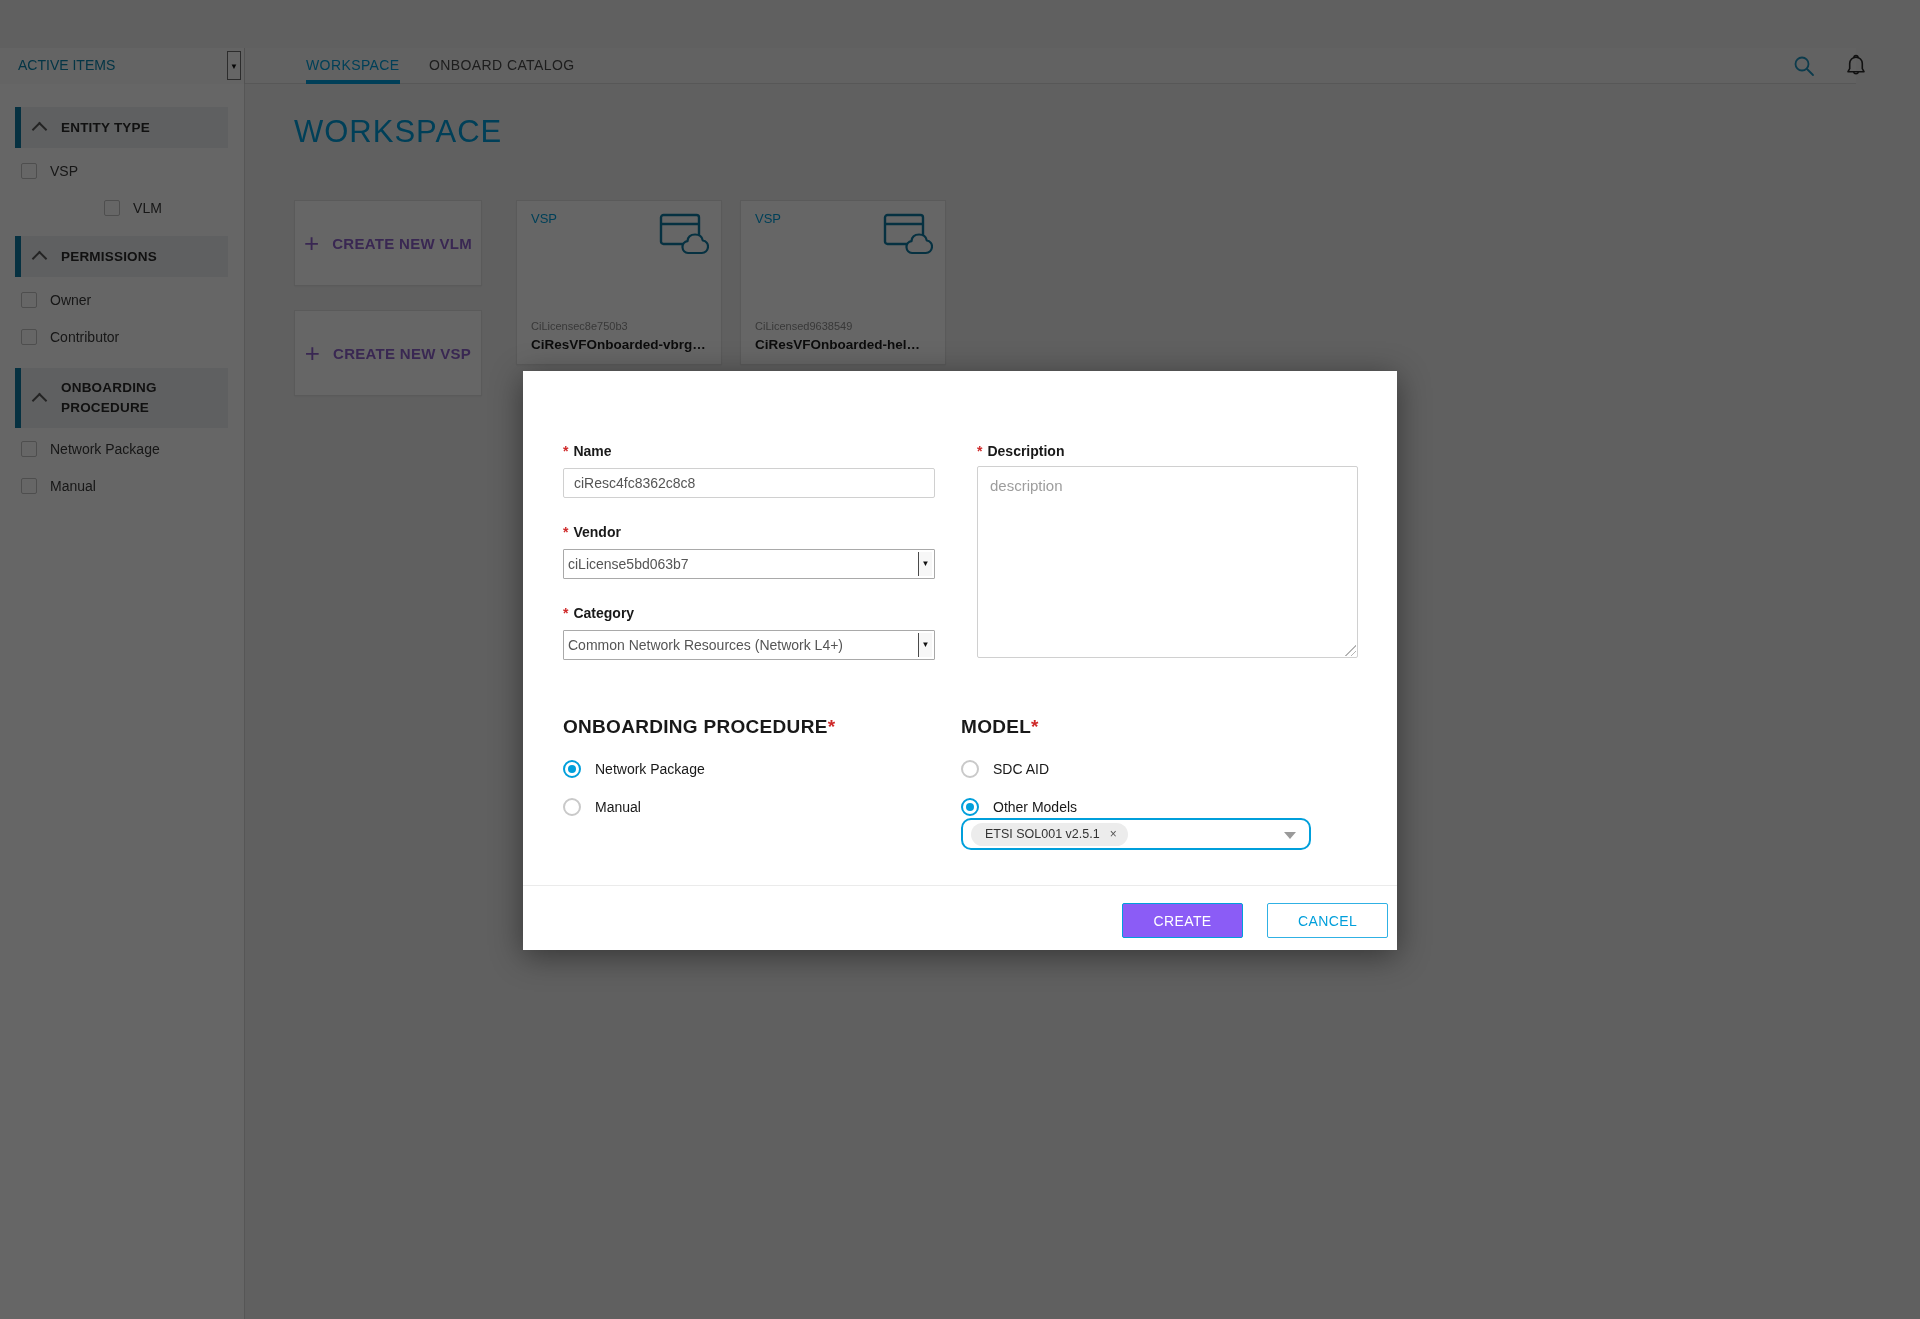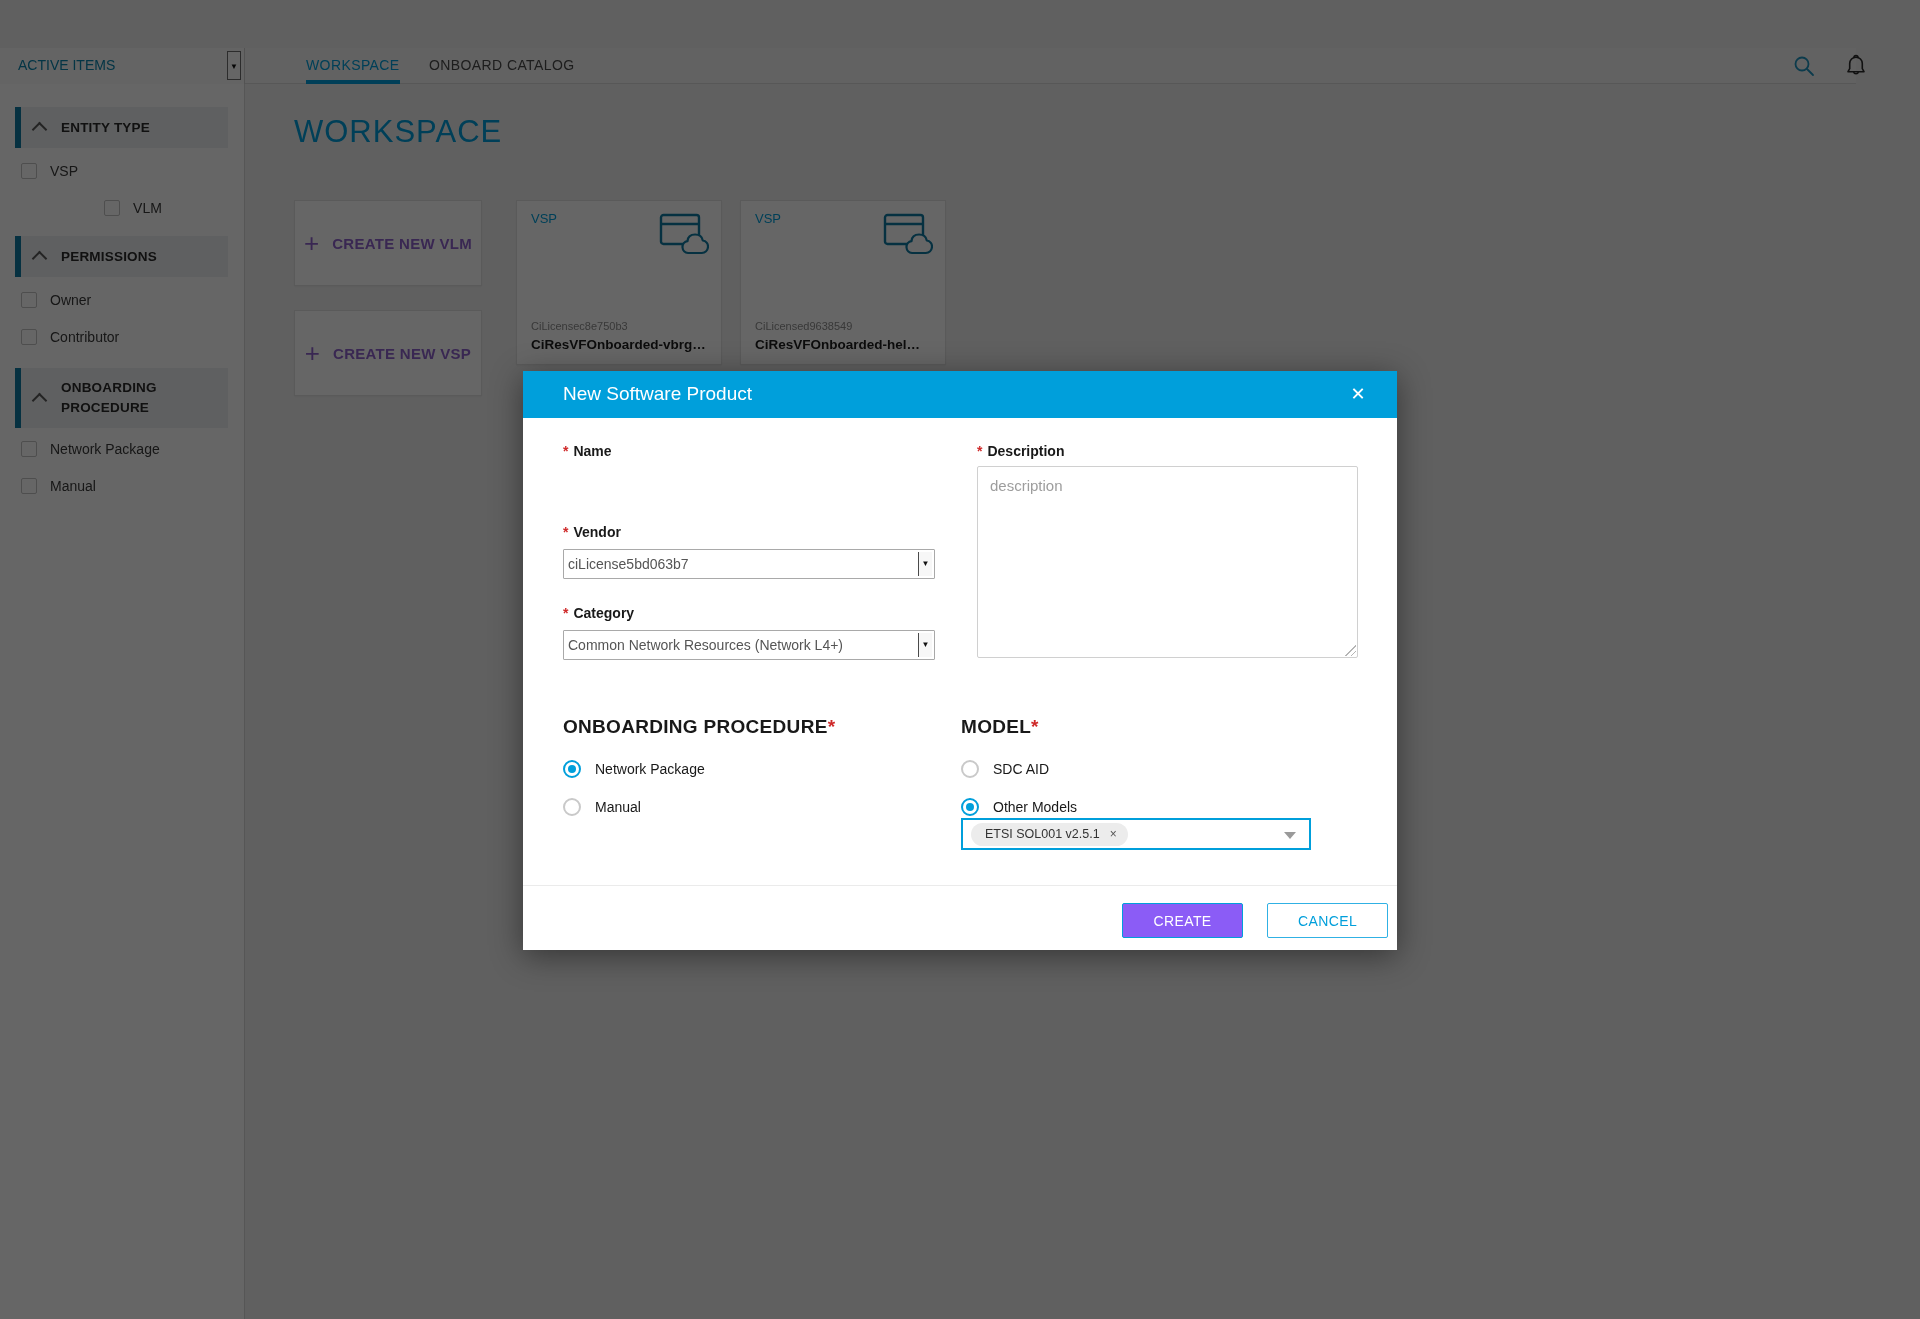--- a/index.html
+++ b/index.html
@@ -92,21 +92,21 @@
   .desc-textarea::placeholder { color:#9d9d9d; }
   .resize-grip { position:absolute; right:2px; bottom:2px; width:12px; height:12px; pointer-events:none;
                  background:repeating-linear-gradient(-45deg, transparent 0 3px, #b5b5b5 3px 4px);
                  clip-path:polygon(100% 0, 100% 100%, 0 100%); }
   .group-heading { position:absolute; font-size:19px; font-weight:700; color:#191919; letter-spacing:.3px; }
   .radio-row { position:absolute; height:20px; display:flex; align-items:center; cursor:pointer; }
   .radio { width:18px; height:18px; border-radius:50%; border:2px solid #c9c9c9; background:#fff; flex:0 0 auto; position:relative; }
   .radio.checked { border-color:#009fdb; }
   .radio.checked::after { content:""; position:absolute; left:3px; top:3px; width:8px; height:8px; border-radius:50%; background:#009fdb; }
   .radio-label { font-size:14px; color:#191919; margin-left:14px; }
-  .multi-select { position:absolute; border:2px solid #009fdb; border-radius:0; background:#fff;
+  .multi-select { position:absolute; border:2px solid #009fdb; border-radius:10px; background:#fff;
                   display:flex; align-items:center; padding-left:8px; }
   .tag-pill { height:23px; background:#ececec; border-radius:12px; display:flex; align-items:center;
               padding:0 11px 0 14px; font-size:12.5px; color:#333; }
   .tag-x { margin-left:10px; color:#555; font-size:12px; cursor:pointer; }
   .ms-caret { position:absolute; right:13px; top:12px; width:0; height:0;
               border-left:6px solid transparent; border-right:6px solid transparent; border-top:7px solid #9a9a9a; }
   .modal-footer-divider { position:absolute; left:0; top:514px; width:100%; height:1px; background:#ebebeb; }
   .btn { position:absolute; top:532px; width:121px; height:35px; font-size:14px; letter-spacing:.4px;
          display:flex; align-items:center; justify-content:center; border-radius:2px; cursor:pointer;
          font-family:"Liberation Sans",sans-serif; }
@@ -210,28 +210,25 @@
         <path d="M29 40 a6 6 0 0 1 -0.5 -11.9 q0.5 -6.6 7.6 -6.6 q6.6 0 7.6 5.8 a6.4 6.4 0 0 1 -0.9 12.7 z" fill="#ffffff" stroke="#0f7ba3" stroke-width="2.2" stroke-linejoin="round"></path>
       </svg>
       <div class="vsp-vendor">CiLicensed9638549</div>
       <div class="vsp-name">CiResVFOnboarded-hel…</div>
     </div>
   </div>
 
   <div class="modal-overlay"></div>
 
   <div class="modal">
-    <div class="modal-header">
-      <div class="modal-title">New Software Product</div>
-      <div class="modal-close">✕</div>
-    </div>
 
     <div class="field-label" style="left:40px; top:72px;">
       <span class="req-star">*</span><span>Name</span>
     </div>
+    <input class="text-input" style="left: 40px; top: 97px; width: 372px;" value="ciResc4fc8362c8c8">
 
     <div class="field-label" style="left:40px; top:153px;">
       <span class="req-star">*</span><span>Vendor</span>
     </div>
     <div class="fake-select" style="left:40px; top:178px; width:372px;">
       <span>ciLicense5bd063b7</span>
       <span class="select-arrow-box">▼</span>
     </div>
 
     <div class="field-label" style="left:40px; top:234px;">

